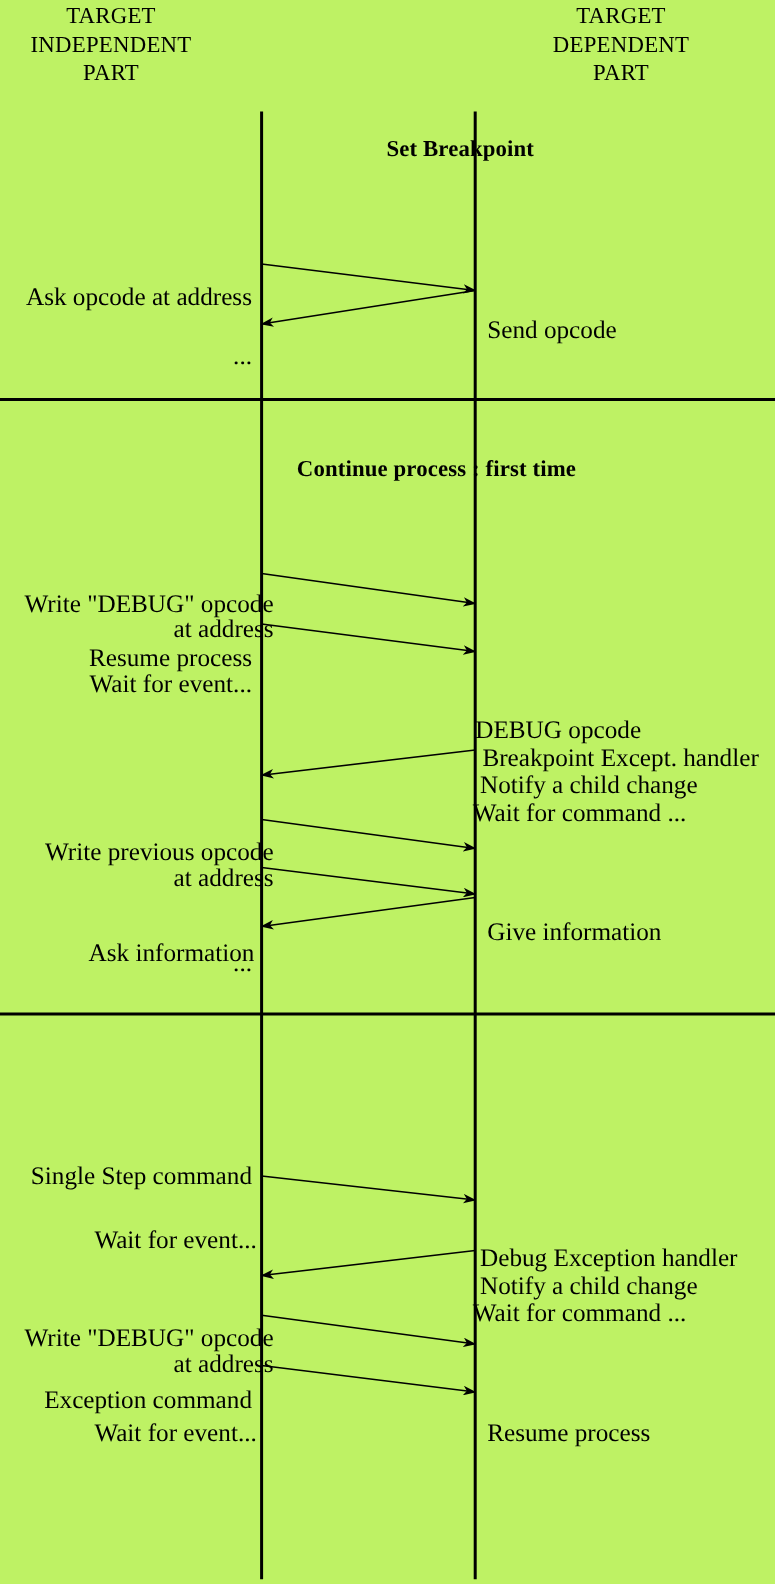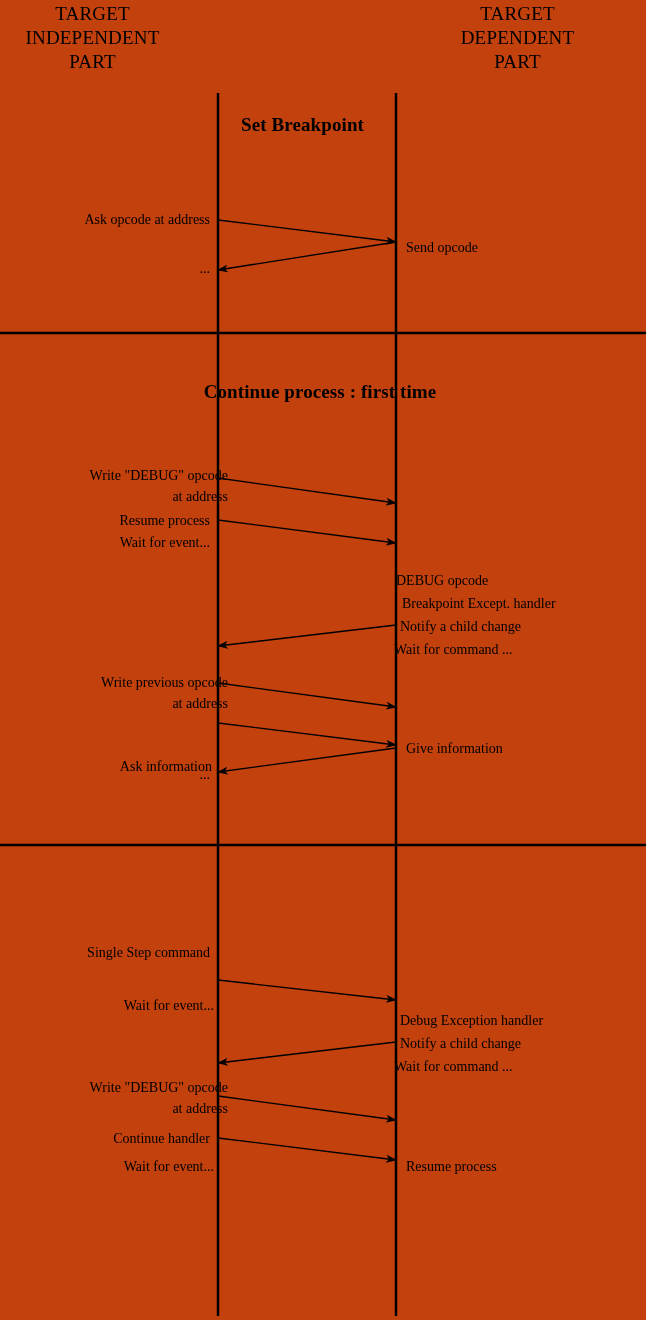--- a/index.html
+++ b/index.html
@@ -4,21 +4,21 @@
 <style>
   html, body {
     margin: 0;
     padding: 0;
     background: #ffffff;
   }
   #canvas {
     position: relative;
     width: 646px;
     height: 1320px;
-    background: #c2410c;
+    background: #bef264;
     overflow: hidden;
     font-family: "Liberation Serif", "DejaVu Serif", serif;
     color: #000000;
   }
   #svg-layer {
     position: absolute;
     left: 0;
     top: 0;
     width: 646px;
     height: 1320px;
@@ -31,35 +31,36 @@
     line-height: 24px;
     white-space: pre-line;
     letter-spacing: 0.2px;
   }
   #header-left  { left: 0px;   top: 2px;  width: 185px; }
   #header-mid   { left: 205px; top: 16px; width: 200px; }
   #header-right { left: 425px; top: 2px;  width: 185px; }
 
   .section-title {
     position: absolute;
-    text-align: center;
+    text-align: right;
     font-size: 19px;
     font-weight: bold;
     line-height: 22px;
     letter-spacing: 0.1px;
   }
   #title-0 { left: 160px; top: 114px; width: 285px; }
   #title-1 { left: 160px; top: 381px; width: 320px; }
   #title-2 { left: 160px; top: 892px; width: 320px; }
 
   .msg {
     position: absolute;
-    font-size: 14px;
+    font-size: 21px;
     line-height: 21px;
     white-space: pre-line;
+    margin-top: 28px;
   }
   .msg.left  { text-align: right; }
   .msg.right { text-align: left; }
 </style>
 </head>
 <body>
 
 <div id="canvas">
 
   <svg id="svg-layer" width="646" height="1320" viewBox="0 0 646 1320" xmlns="http://www.w3.org/2000/svg">
@@ -123,18 +124,18 @@
       <div class="msg left" style="top: 756px; left: 0px; width: 212px;">Ask information</div>
       <div class="msg left" style="top: 764px; left: 0px; width: 210px;">...</div>
       <div class="msg right" style="top: 738px; left: 406px; width: 280px;">Give information</div>
       <div class="msg left" style="top: 942px; left: 0px; width: 210px; font-family: Liberation Serif, serif;">Single Step command</div>
       <div class="msg left" style="top: 995px; left: 0px; width: 214px;">Wait for event...</div>
       <div class="msg right" style="top: 1010px; left: 400px; width: 286px;">Debug Exception handler</div>
       <div class="msg right" style="top: 1033px; left: 400px; width: 286px;">Notify a child change</div>
       <div class="msg right" style="top: 1056px; left: 394px; width: 292px;">Wait for command ...</div>
       <div class="msg left" style="top: 1077px; left: 0px; width: 228px;">Write "DEBUG" opcode
 at address</div>
-      <div class="msg left" style="top: 1128px; left: 0px; width: 210px;">Continue handler</div>
+      <div class="msg left" style="top: 1128px; left: 0px; width: 210px;">Exception command</div>
       <div class="msg left" style="top: 1156px; left: 0px; width: 214px;">Wait for event...</div>
       <div class="msg right" style="top: 1156px; left: 406px; width: 280px;">Resume process</div>
     </div>
 
 </div>
 
 </body></html>

